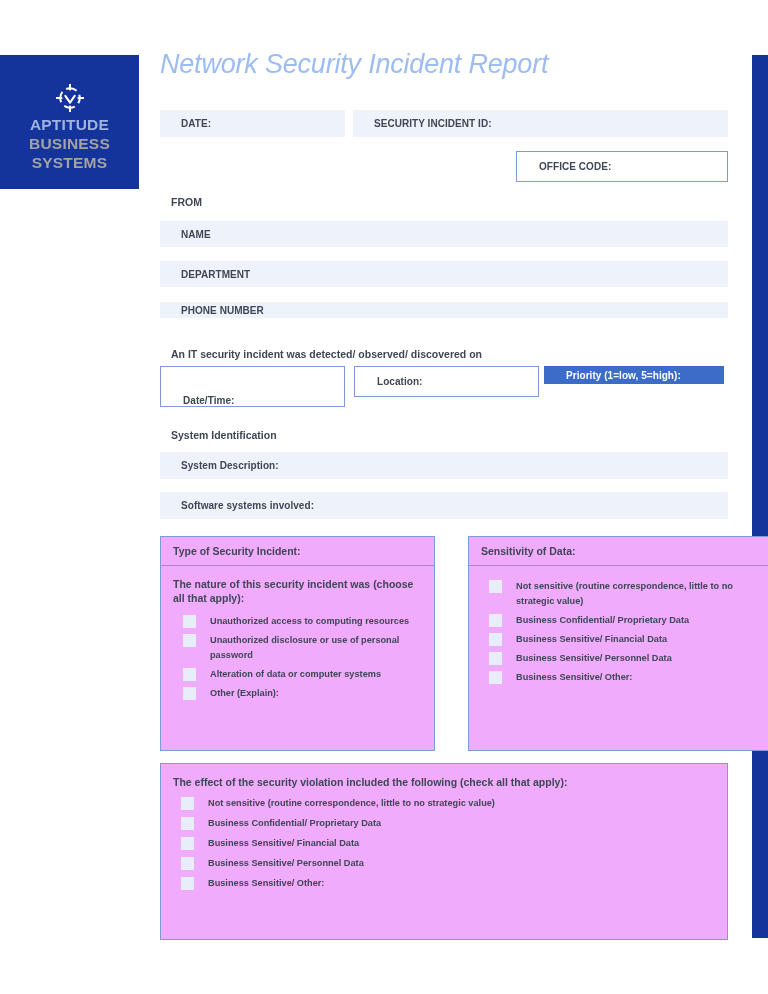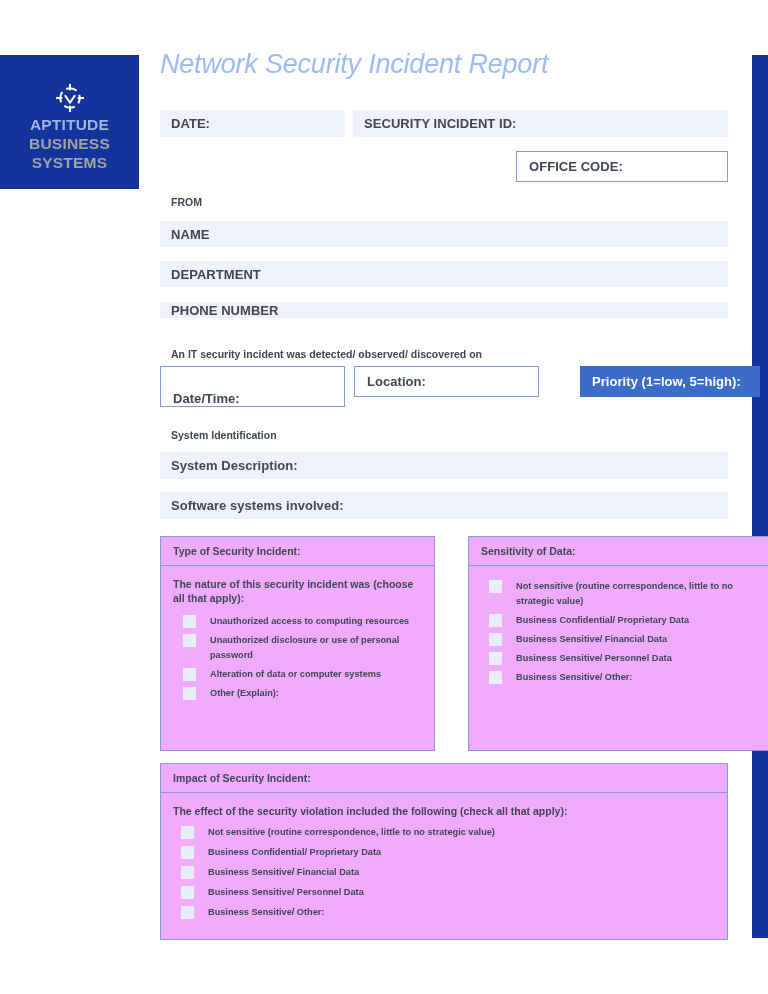--- a/index.html
+++ b/index.html
@@ -70,26 +70,27 @@
   
   .fld {
     position: absolute;
     background: #eef2fb;
     color: #3d4category;
     box-sizing: border-box;
     display: flex;
     align-items: center;
   }
   .fld-label {
-    font-size: 13px;
+    font-size: 10px;
     font-weight: bold;
     color: #3f4654;
     padding-left: 11px;
     letter-spacing: 0.05px;
     white-space: nowrap;
+    margin-left: 10px;
   }
   .plain-label {
     position: absolute;
     font-size: 10.5px;
     font-weight: bold;
     color: #3f4654;
     padding-left: 11px;
     white-space: nowrap;
   }
 
@@ -232,21 +233,21 @@
 <div class="note" style="left:171px; top:348px;">An IT security incident was detected/ observed/ discovered on</div>
 
 <div class="obox" style="left:160px; top:366px; width:185px; height:41px;align-items:flex-end;">
   <span class="fld-label">Date/Time:</span>
 </div>
 
 <div class="obox" style="left:354px; top:366px; width:185px; height:31px;">
   <span class="fld-label">Location:</span>
 </div>
 
-<div class="pbox" style="left:580px; top:366px; width:180px; height:31px;">
+<div class="pbox" style="left:544px; top:366px; width:180px; height:18px;">
   <span class="fld-label">Priority (1=low, 5=high):</span>
 </div>
 
 <div class="plain-label" style="left:160px; top:429px;">System Identification</div>
 
 <div class="fld" style="left:160px; top:452px; width:568px; height:27px;">
   <span class="fld-label">System Description:</span>
 </div>
 
 <div class="fld" style="left:160px; top:492px; width:568px; height:27px;">
@@ -300,23 +301,20 @@
       <span class="cbtext">Business Sensitive/ Personnel Data</span>
     </div>
     <div class="cbrow">
       <span class="cbox"></span>
       <span class="cbtext">Business Sensitive/ Other:</span>
     </div>
   </div>
 </div>
 
 <div class="panel panel-impact" style="left:160px; top:763px; width:568px; height:177px;">
-  <div class="panel-head">
-    <span class="panel-head-label">Impact of Security Incident:</span>
-  </div>
   <div class="panel-body">
     <p class="panel-intro" style="margin-bottom:7px;">The effect of the security violation included the following (check all that apply):</p>
     <div class="cbrow">
       <span class="cbox"></span>
       <span class="cbtext">Not sensitive (routine correspondence, little to no strategic value)</span>
     </div>
     <div class="cbrow">
       <span class="cbox"></span>
       <span class="cbtext">Business Confidential/ Proprietary Data</span>
     </div>

